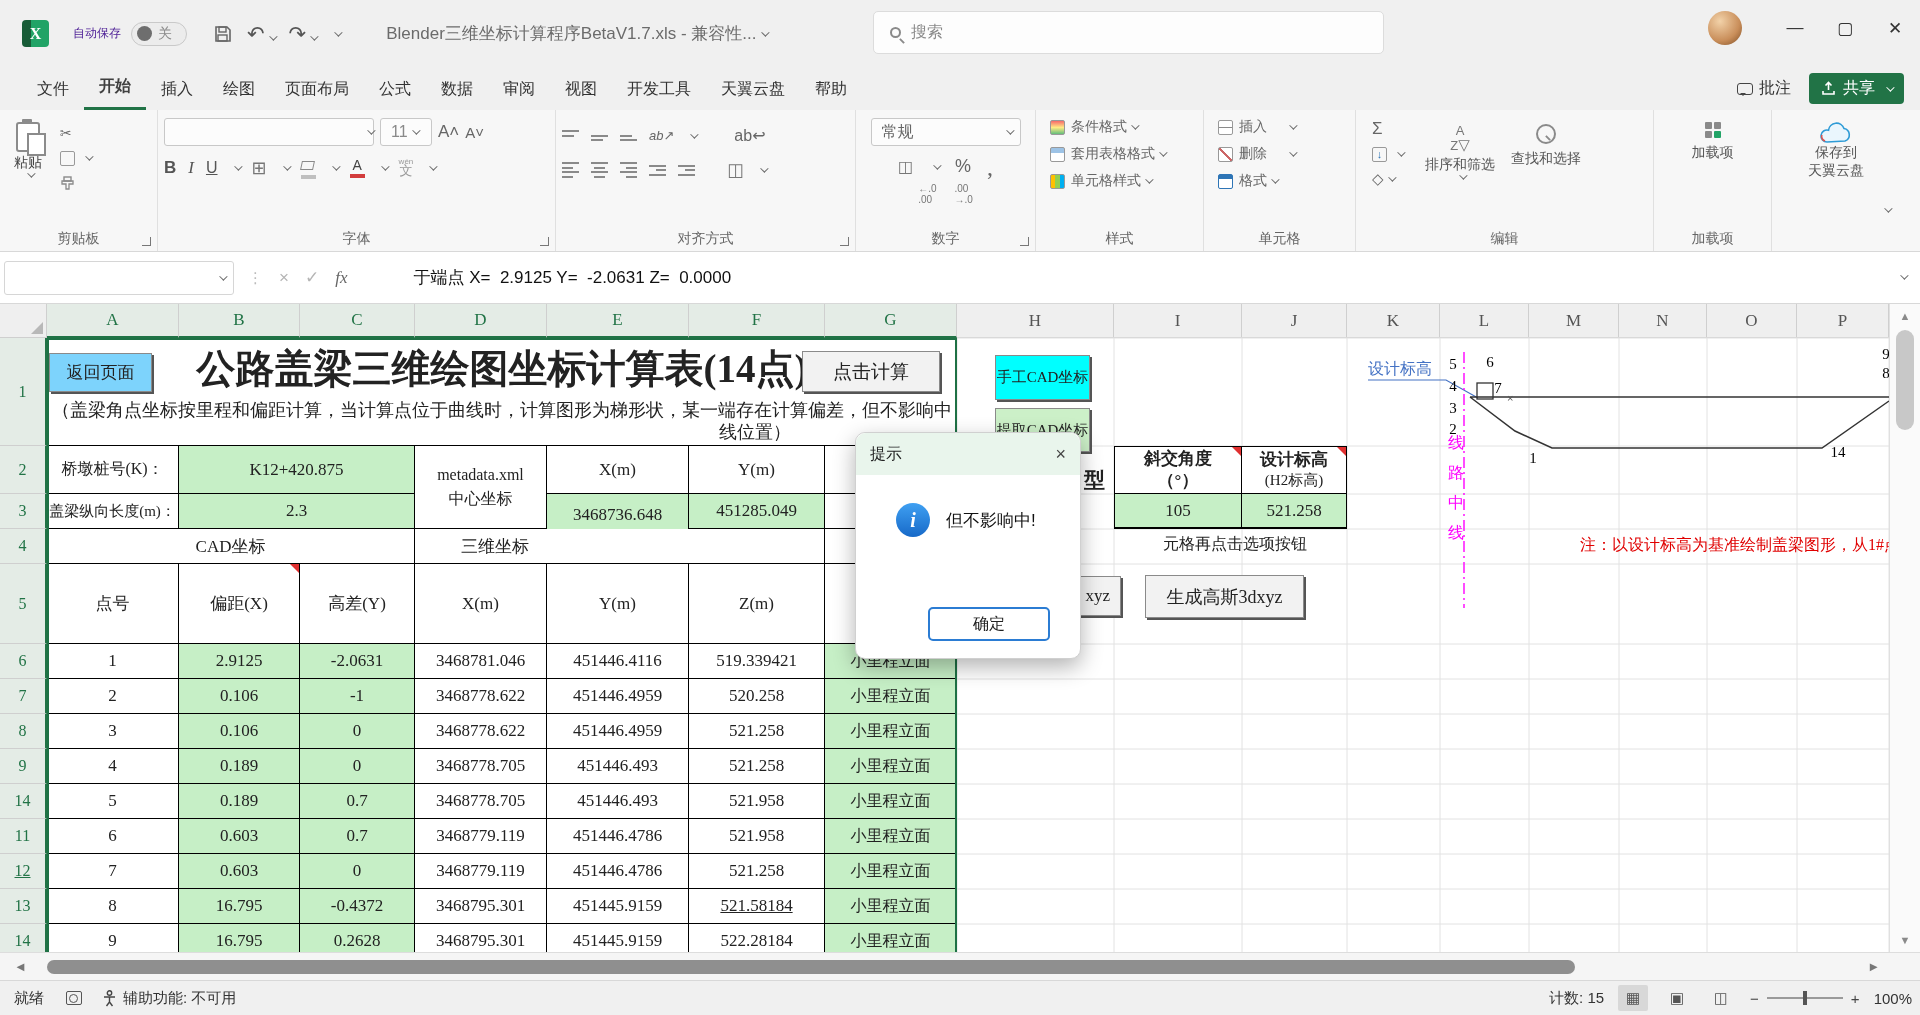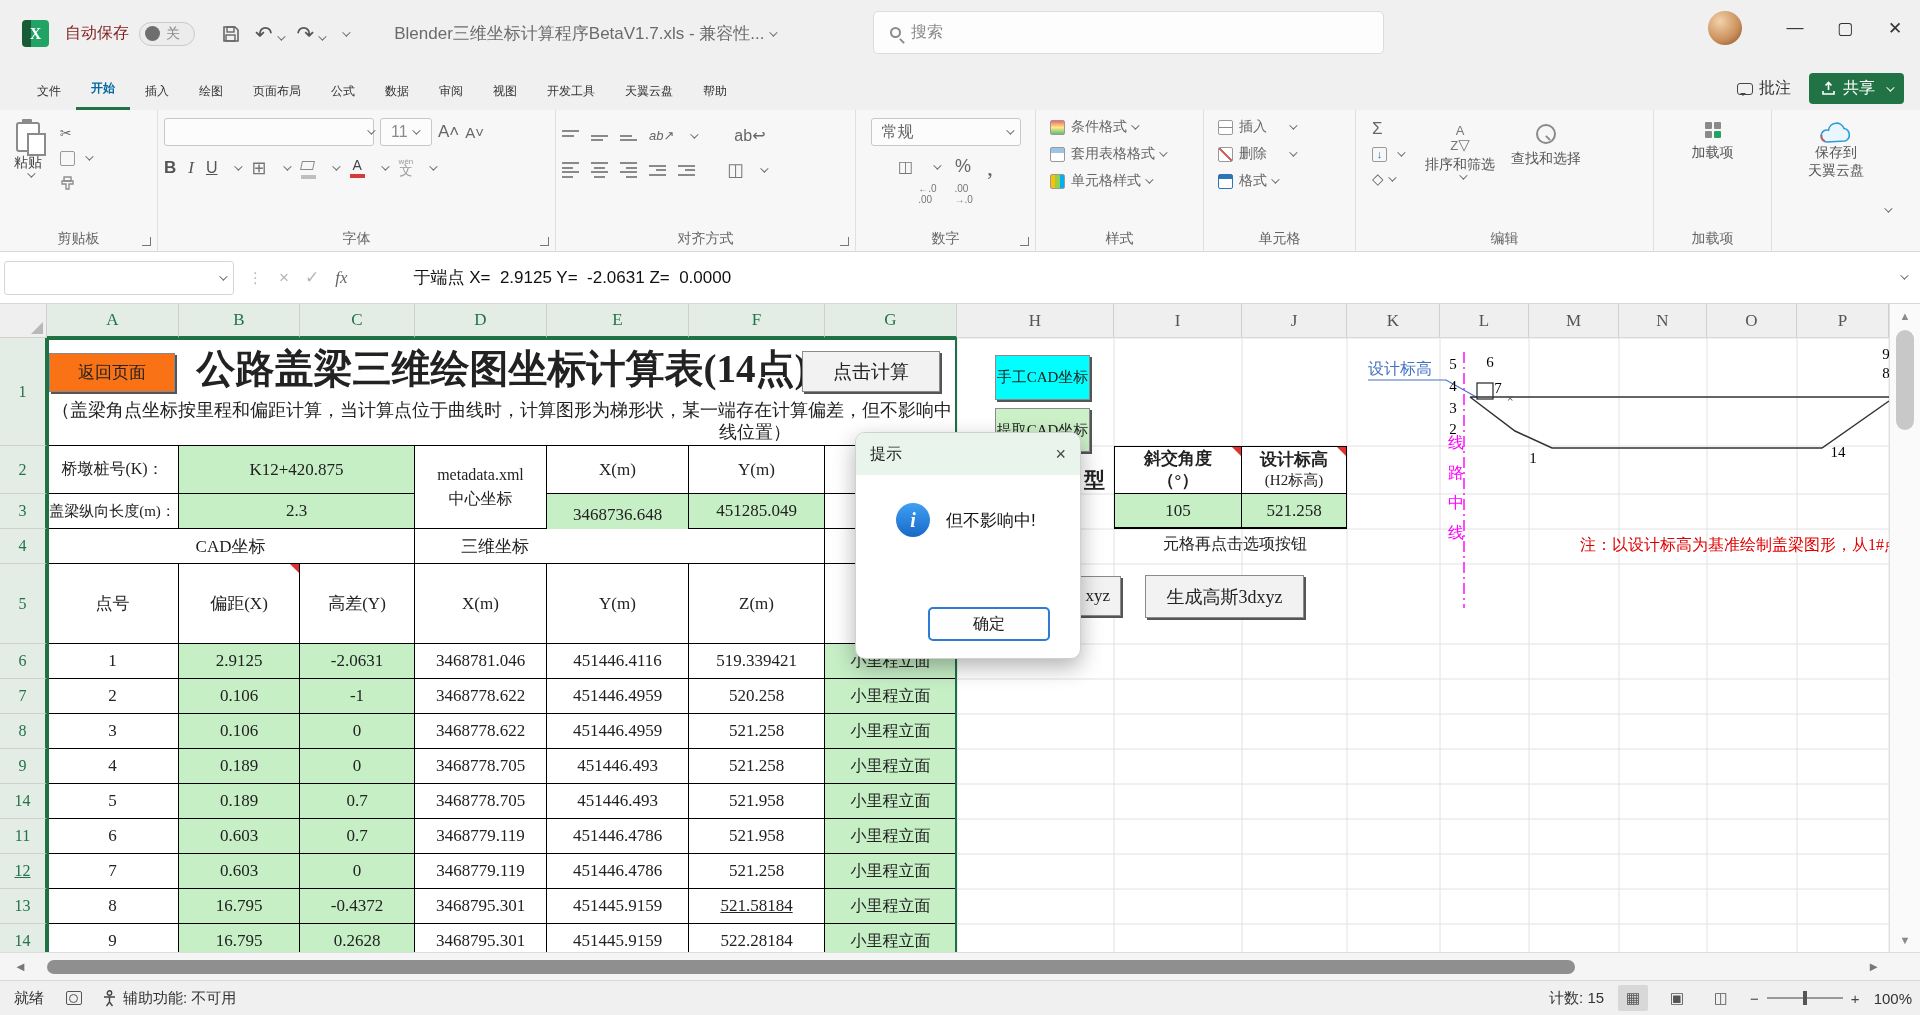--- a/index.html
+++ b/index.html
@@ -9,38 +9,38 @@
   }
   *{box-sizing:border-box;margin:0;padding:0}
   html,body{width:1920px;height:1015px;overflow:hidden}
   body{font-family:"Liberation Sans","DejaVu Sans",sans-serif;background:#fff;position:relative;color:#222}
   .serif{font-family:"Liberation Serif","DejaVu Serif",serif}
   .cv{display:inline-block;width:6px;height:6px;border-right:1.4px solid #6a6a6a;border-bottom:1.4px solid #6a6a6a;transform:rotate(45deg) translateY(-2px);margin-left:4px;flex:none}
   .launcher{position:absolute;right:6px;bottom:5px;width:9px;height:9px;border-right:1.5px solid #777;border-bottom:1.5px solid #777}
   
   #titlebar{position:absolute;left:0;top:0;width:1920px;height:67px;background:#F0F0F0;display:flex;align-items:center}
   .xlogo{width:27px;height:27px;margin-left:22px;border-radius:4px;background:linear-gradient(90deg,#185C37 0 34%,#21A366 34%);color:#fff;font-weight:bold;display:flex;align-items:center;justify-content:center;font-size:16px;font-family:"Liberation Serif",serif}
-  #autosave-label{margin-left:16px;font-size:16px;color:#7f1d1d}
+  #autosave-label{margin-left:24px;font-size:12px;color:#4c1d95}
   .toggle{margin-left:10px;width:56px;height:24px;border-radius:12px;background:#ECECEC;border:1px solid #C9C9C9;display:flex;align-items:center;padding:0 5px;gap:6px}
   .toggle .knob{width:15px;height:15px;border-radius:50%;background:#6E6E6E}
   .toggle .tlabel{font-size:14px;color:#8a8a8a}
   .qat{display:flex;align-items:center;gap:14px;margin-left:26px;color:#555}
   .qat .ic{font-size:21px;color:#555}
   #doc-title{margin-left:46px;font-size:17px;color:#6b6b6b;white-space:nowrap}
   #searchbox{position:absolute;left:873px;top:11px;width:511px;height:43px;background:#FDFDFD;border:1px solid #DCDCDC;border-radius:5px;display:flex;align-items:center;padding-left:16px;gap:10px}
   .mag{display:inline-block;width:11px;height:11px;border:2px solid #8a8a8a;border-radius:50%;position:relative;flex:none}
   .mag:after{content:"";position:absolute;left:9px;top:9px;width:2px;height:6px;background:#8a8a8a;transform:rotate(-45deg)}
   #search-text{font-size:16px;color:#8a8a8a}
   #tb-right{position:absolute;right:0;top:0;height:56px;display:flex;align-items:center}
   .avatar{width:34px;height:34px;border-radius:50%;background:radial-gradient(circle at 35% 30%,#F2D2A9,#C98E5A 60%,#7A4A21);margin-right:28px}
   .winbtn{width:50px;height:54px;display:flex;align-items:center;justify-content:center;font-size:17px;color:#333}
   
   #tabbar{position:absolute;left:0;top:67px;width:1920px;height:43px;background:#F0F0F0;display:flex;align-items:flex-end;padding-left:22px;gap:0}
-  .tab{padding:8px 15px 10px;font-size:12px;color:#333;white-space:nowrap}
-  .tab.active{font-weight:bold;color:#0369a1;border-bottom:3px solid var(--accent-green)}
+  .tab{padding:8px 15px 10px;font-size:16px;color:#333;white-space:nowrap}
+  .tab.active{font-weight:bold;color:#404040;border-bottom:3px solid var(--accent-green)}
   #tabbar-right{position:absolute;right:16px;top:6px;display:flex;align-items:center;gap:18px}
   #comments-btn{display:flex;align-items:center;gap:6px;font-size:16px;color:#333}
   .bubble{width:16px;height:12px;border:1.6px solid #444;border-radius:3px;position:relative}
   .bubble:after{content:"";position:absolute;left:2px;bottom:-5px;border:3px solid transparent;border-top-color:#444}
   #share-btn{background:var(--accent-green);color:#fff;border-radius:4px;height:31px;display:flex;align-items:center;padding:0 12px;gap:7px;font-size:16px}
   #share-btn .cv{border-color:#fff}
   
   #ribbon{position:absolute;left:0;top:110px;width:1920px;height:142px;background:#F7F7F7;border-bottom:1px solid #D8D8D8;display:flex}
   .group{position:relative;height:100%;border-right:1px solid #E0E0E0;padding:8px 6px 22px}
   .glabel{position:absolute;bottom:3px;left:0;width:100%;text-align:center;font-size:14px;color:#666}
@@ -459,21 +459,21 @@
       <div class="rowh sel" style="top: 445px; height: 35px;">9</div>
       <div class="rowh sel" style="top: 480px; height: 35px;">14</div>
       <div class="rowh sel" style="top: 515px; height: 35px;">11</div>
       <div class="rowh sel" style="top: 550px; height: 35px; text-decoration: underline;">12</div>
       <div class="rowh sel" style="top: 585px; height: 35px;">13</div>
       <div class="rowh sel" style="top: 620px; height: 35px;">14</div>
     </div>
   <div id="corner"></div>
 
   <div class="cell" style="left:47px;top:34px;width:910px;height:108px;border-right:none;z-index:2"></div>
-  <div class="push3d" style="left:49px;top:49px;width:126px;height:39px;font-size:17px;background:#f97316">
+  <div class="push3d" style="left:49px;top:49px;width:103px;height:39px;font-size:17px;background:#7dd3fc">
       <span>返回页面</span>
     </div>
   <div class="abs serif" style="left:47px;top:38px;width:910px;text-align:center;font-size:39px;font-weight:bold;z-index:3"><span>公路盖梁三维绘图坐标计算表(14点)</span></div>
   <div class="push3d" style="left:802px;top:47px;width:138px;height:41px;font-size:19px">
       <span>点击计算</span>
     </div>
   <div class="abs serif" style="left:47px;top:94px;width:910px;text-align:center;font-size:18px;z-index:3;white-space:nowrap"><span>（盖梁角点坐标按里程和偏距计算，当计算点位于曲线时，计算图形为梯形状，某一端存在计算偏差，但不影响中</span></div>
   <div class="abs serif" style="left:700px;top:116px;width:110px;text-align:center;font-size:18px;z-index:3"><span>线位置）</span></div>
 
   <div class="cell" style="left:47px;top:142px;width:132px;height:48px;font-size:16px">

